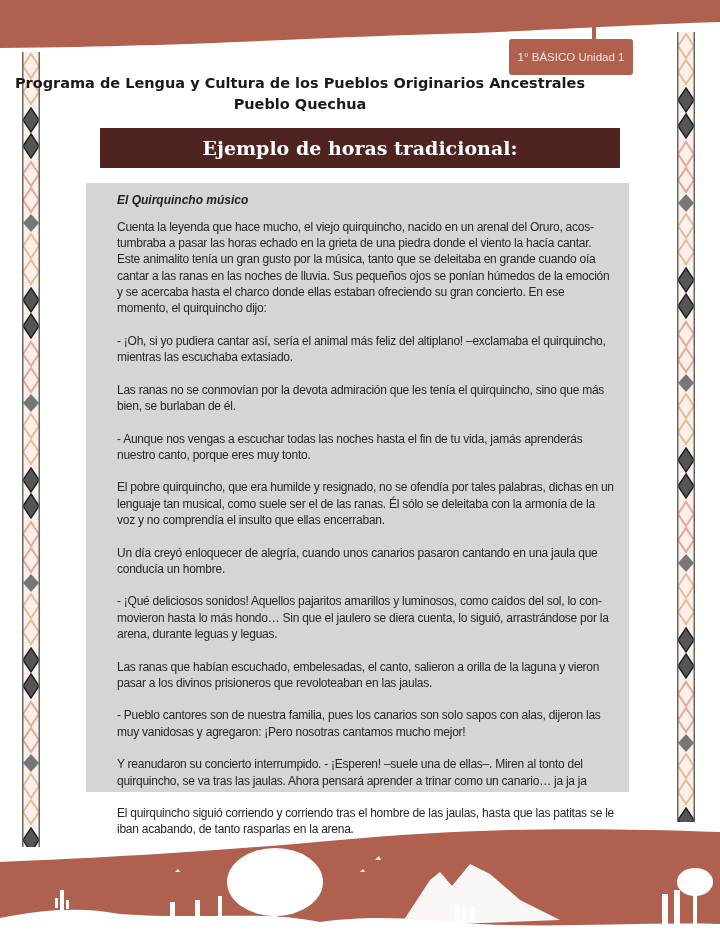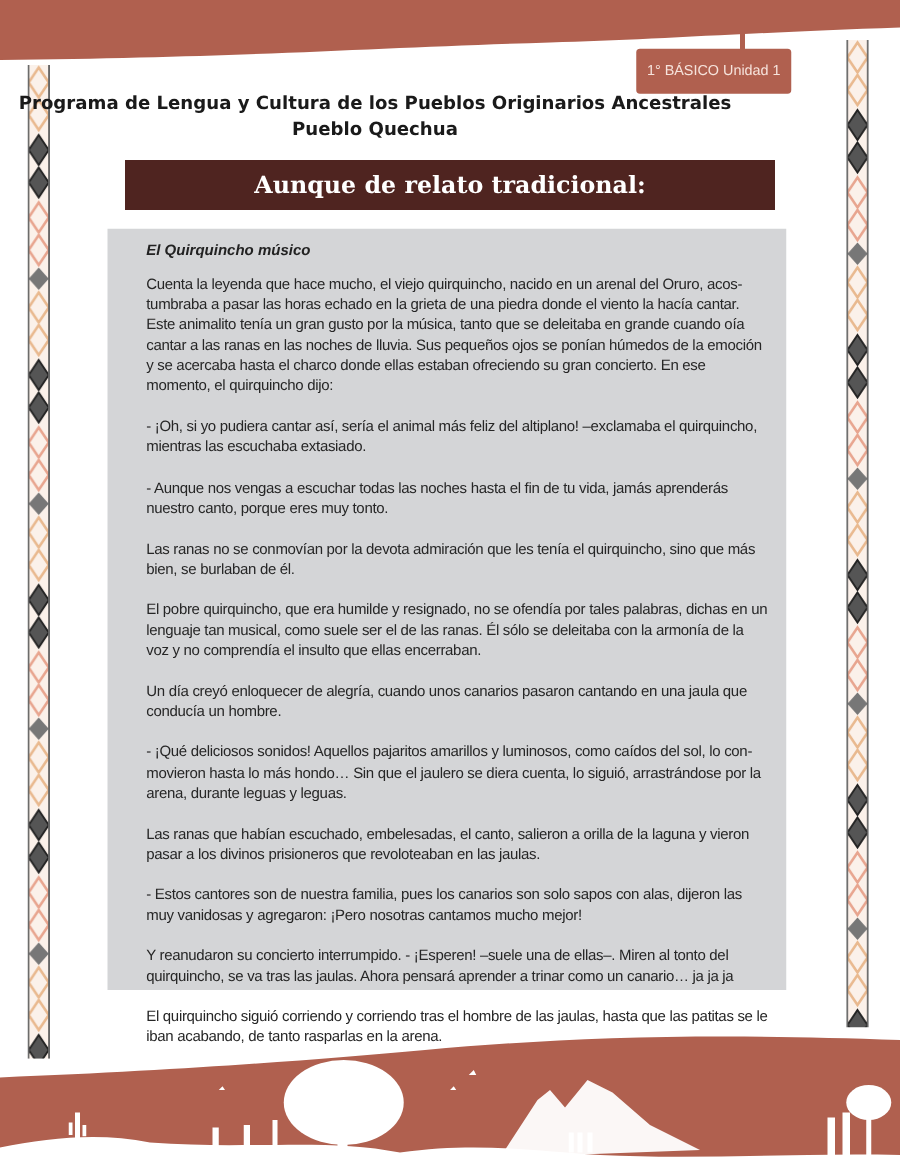--- a/index.html
+++ b/index.html
@@ -74,33 +74,33 @@
 </svg>
 
 <div class="badge-stem"></div>
 <div class="badge">1° BÁSICO Unidad 1</div>
 
 <div class="program-title">
   <div>Programa de Lengua y Cultura de los Pueblos Originarios Ancestrales</div>
   <div>Pueblo Quechua</div>
 </div>
 
-<div class="section-banner">Aunque de relato tradicional:</div>
+<div class="section-banner">Ejemplo de horas tradicional:</div>
 
 <div class="story-box">
   <div class="story-title">El Quirquincho músico</div>
   <p class="story-par">Cuenta la leyenda que hace mucho, el viejo quirquincho, nacido en un arenal del Oruro, acos-tumbraba a pasar las horas echado en la grieta de una piedra donde el viento la hacía cantar. Este animalito tenía un gran gusto por la música, tanto que se deleitaba en grande cuando oía cantar a las ranas en las noches de lluvia. Sus pequeños ojos se ponían húmedos de la emoción y se acercaba hasta el charco donde ellas estaban ofreciendo su gran concierto. En ese momento, el quirquincho  dijo:</p>
   <p class="story-par">- ¡Oh, si yo pudiera cantar así, sería el animal más feliz del altiplano! –exclamaba el quirquincho, mientras las escuchaba extasiado.</p>
+  <p class="story-par">Las ranas no se conmovían por la devota admiración que les tenía el quirquincho, sino que más bien, se burlaban de él.</p>
   <p class="story-par">- Aunque nos vengas a escuchar todas las noches hasta el fin de tu vida, jamás aprenderás nuestro canto, porque eres muy tonto.</p>
-  <p class="story-par">Las ranas no se conmovían por la devota admiración que les tenía el quirquincho, sino que más bien, se burlaban de él.</p>
   <p class="story-par">El pobre quirquincho, que era humilde y resignado, no se ofendía por tales palabras, dichas en un lenguaje tan musical, como suele ser el de las ranas. Él sólo se deleitaba con la armonía de la voz y no comprendía el insulto que ellas encerraban.</p>
   <p class="story-par">Un día creyó enloquecer de alegría, cuando unos canarios pasaron cantando en una jaula que conducía un hombre.</p>
   <p class="story-par">- ¡Qué deliciosos sonidos! Aquellos pajaritos amarillos y luminosos, como caídos del sol, lo con-movieron hasta lo más hondo… Sin que el jaulero se diera cuenta, lo siguió, arrastrándose por la arena, durante leguas y leguas.</p>
   <p class="story-par">Las ranas que habían escuchado, embelesadas, el canto, salieron a orilla de la laguna y vieron pasar a los divinos prisioneros que revoloteaban en las jaulas.</p>
-  <p class="story-par">- Estos cantores son de nuestra familia, pues los canarios son solo sapos con alas, dijeron las muy vanidosas y agregaron: ¡Pero nosotras cantamos mucho mejor!</p>
+  <p class="story-par">- Pueblo cantores son de nuestra familia, pues los canarios son solo sapos con alas, dijeron las muy vanidosas y agregaron: ¡Pero nosotras cantamos mucho mejor!</p>
   <p class="story-par"> Y reanudaron su concierto interrumpido. - ¡Esperen! –suele una de ellas–. Miren al tonto del quirquincho, se va tras las jaulas. Ahora pensará aprender a trinar como un canario… ja ja ja</p>
   <p class="story-par">El quirquincho siguió corriendo y corriendo tras el hombre de las jaulas, hasta que las patitas se le iban acabando, de tanto rasparlas en la arena.</p>
 </div>
 
 <svg class="bottom-scene" viewBox="0 0 720 122" preserveAspectRatio="none">
   <path d="M0,52 C150,46 250,38 340,30 C450,20 560,16 720,22 V122 H0 Z" fill="#b0604f"></path>
 
   <path d="M0,122 V108 C40,100 80,96 120,104 C200,110 260,100 320,112 C380,104 420,110 480,114 C560,118 640,112 720,114 V122 Z" fill="#ffffff"></path>
 
   <ellipse cx="275" cy="72" rx="48" ry="34" fill="#ffffff"></ellipse>

